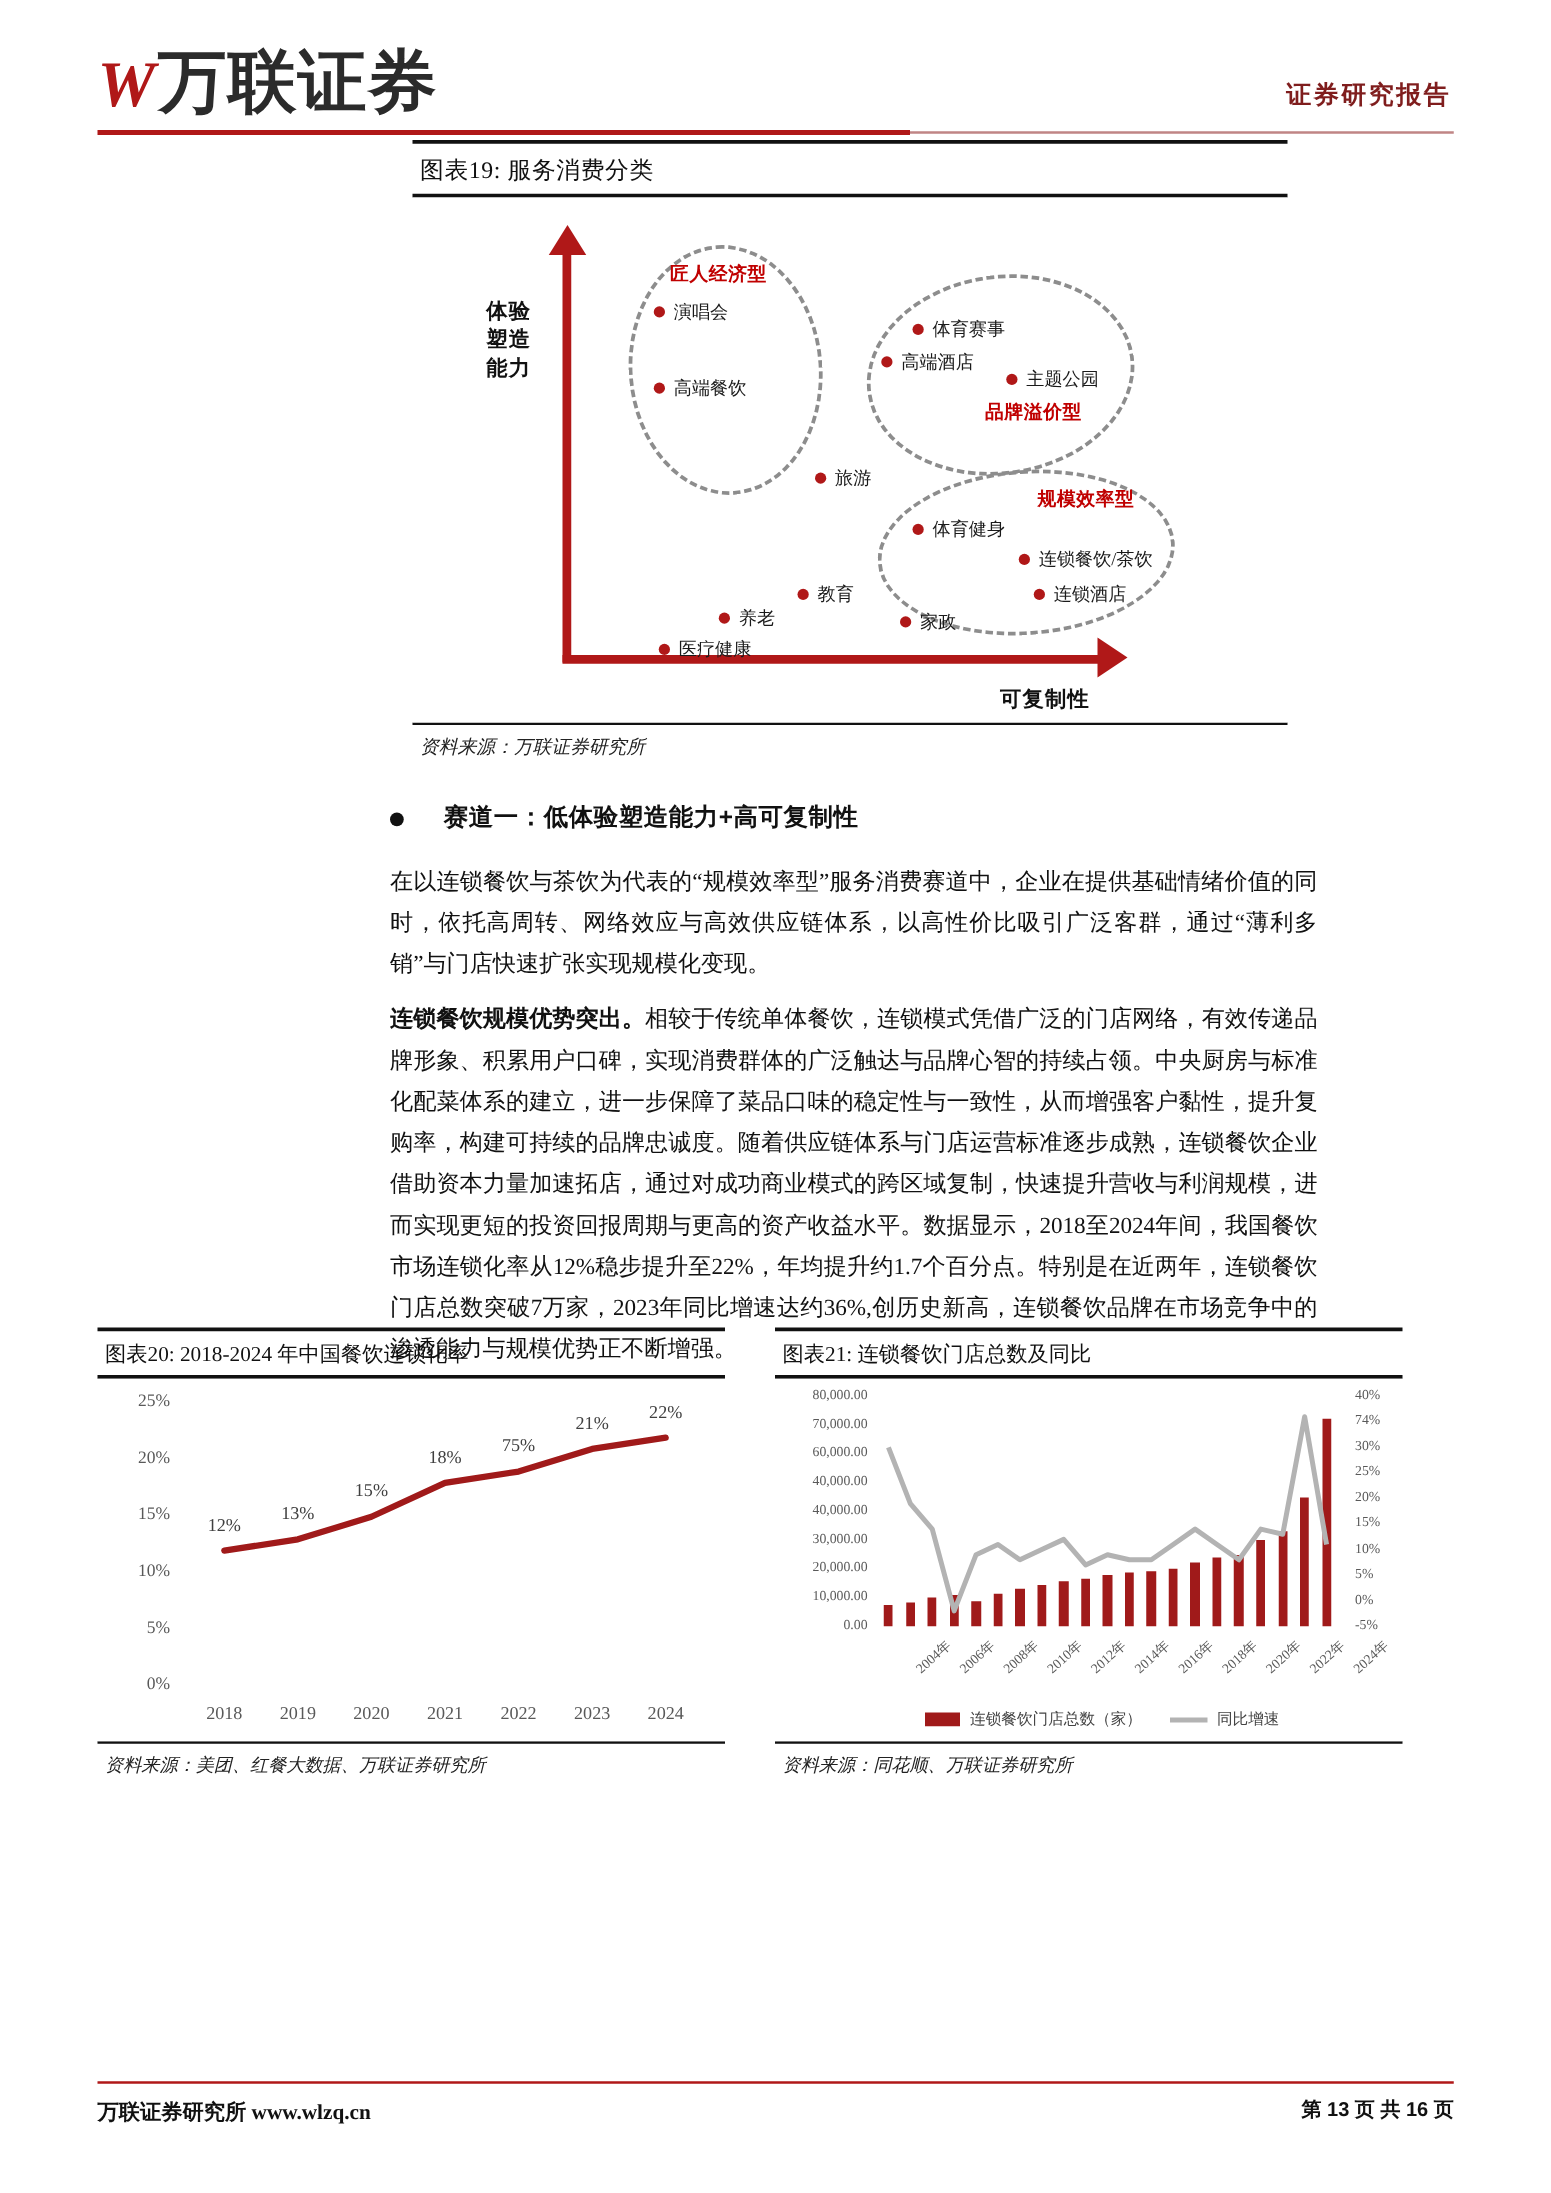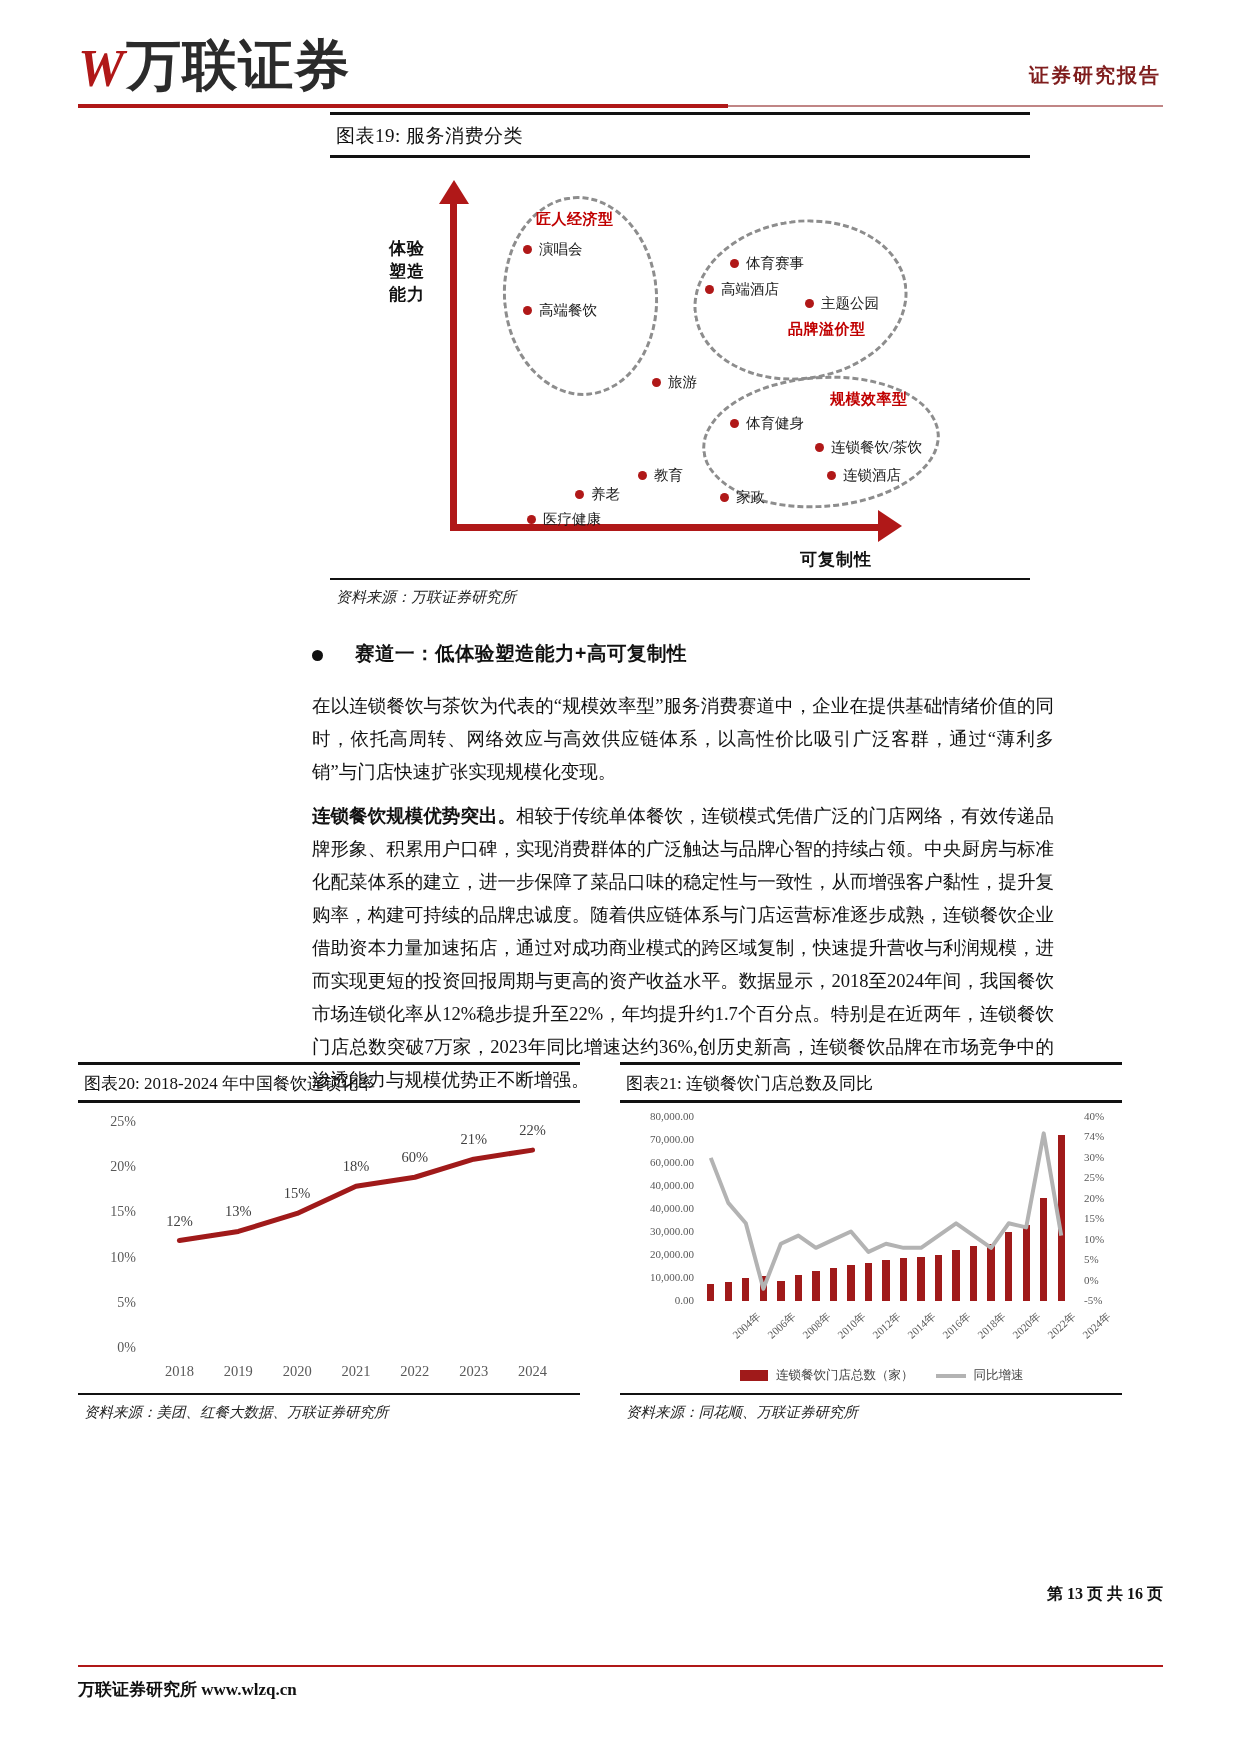--- a/index.html
+++ b/index.html
@@ -170,23 +170,23 @@
   .legend-txt { font-size:12.5px; color:#444; font-family:"Liberation Serif", serif; }
 
   
   .foot-rule { position:absolute; left:78px; top:1665px; width:1085px; height:2px; background:#B01818; }
   .foot-left {
     position:absolute; left:78px; top:1678px;
     font-size:17px; color:#111; font-weight:bold;
     font-family:"Liberation Serif", serif;
   }
   .foot-right {
-    position:absolute; right:78px; top:1584px;
+    position:absolute; right:78px; top:1678px;
     font-size:16px; color:#111; font-weight:bold;
-    font-family:Liberation Serif, serif;
+    font-family:Liberation Sans, sans-serif;
   }
 </style>
 </head>
 <body>
 
 <div class="page">
 
   <div class="header">
     <div class="logo-wrap">
       <div class="logo-w">W</div>
@@ -305,21 +305,21 @@
             <div class="c20-ylab" style="left: 16px; top: 101.4px;">15%</div>
             <div class="c20-ylab" style="left: 16px; top: 56.2px;">20%</div>
             <div class="c20-ylab" style="left: 16px; top: 11px;">25%</div>
             <svg width="502" height="290" style="position: absolute; left: 0px; top: 0px;">
               <polyline points="101.42857142857143,137.52 160.28571428571428,128.48 219.14285714285714,110.4 278,83.28 336.8571428571429,74.24000000000001 395.7142857142857,56.16 454.5714285714286,47.120000000000005" fill="none" stroke="#A01A1A" stroke-width="5" stroke-linejoin="round" stroke-linecap="round"></polyline>
             </svg>
             <div class="c20-dlab" style="left: 78.4286px; top: 109.52px;">12%</div>
             <div class="c20-dlab" style="left: 137.286px; top: 100.48px;">13%</div>
             <div class="c20-dlab" style="left: 196.143px; top: 82.4px;">15%</div>
             <div class="c20-dlab" style="left: 255px; top: 55.28px;">18%</div>
-            <div class="c20-dlab" style="left: 313.857px; top: 46.24px;">60%</div>
+            <div class="c20-dlab" style="left: 313.857px; top: 46.24px;">75%</div>
             <div class="c20-dlab" style="left: 372.714px; top: 28.16px;">21%</div>
             <div class="c20-dlab" style="left: 431.571px; top: 19.12px;">22%</div>
             <div class="c20-xlab" style="left: 71.4286px; top: 260px;">2018</div>
             <div class="c20-xlab" style="left: 130.286px; top: 260px;">2019</div>
             <div class="c20-xlab" style="left: 189.143px; top: 260px;">2020</div>
             <div class="c20-xlab" style="left: 248px; top: 260px;">2021</div>
             <div class="c20-xlab" style="left: 306.857px; top: 260px;">2022</div>
             <div class="c20-xlab" style="left: 365.714px; top: 260px;">2023</div>
             <div class="c20-xlab" style="left: 424.571px; top: 260px;">2024</div>
           </div>

